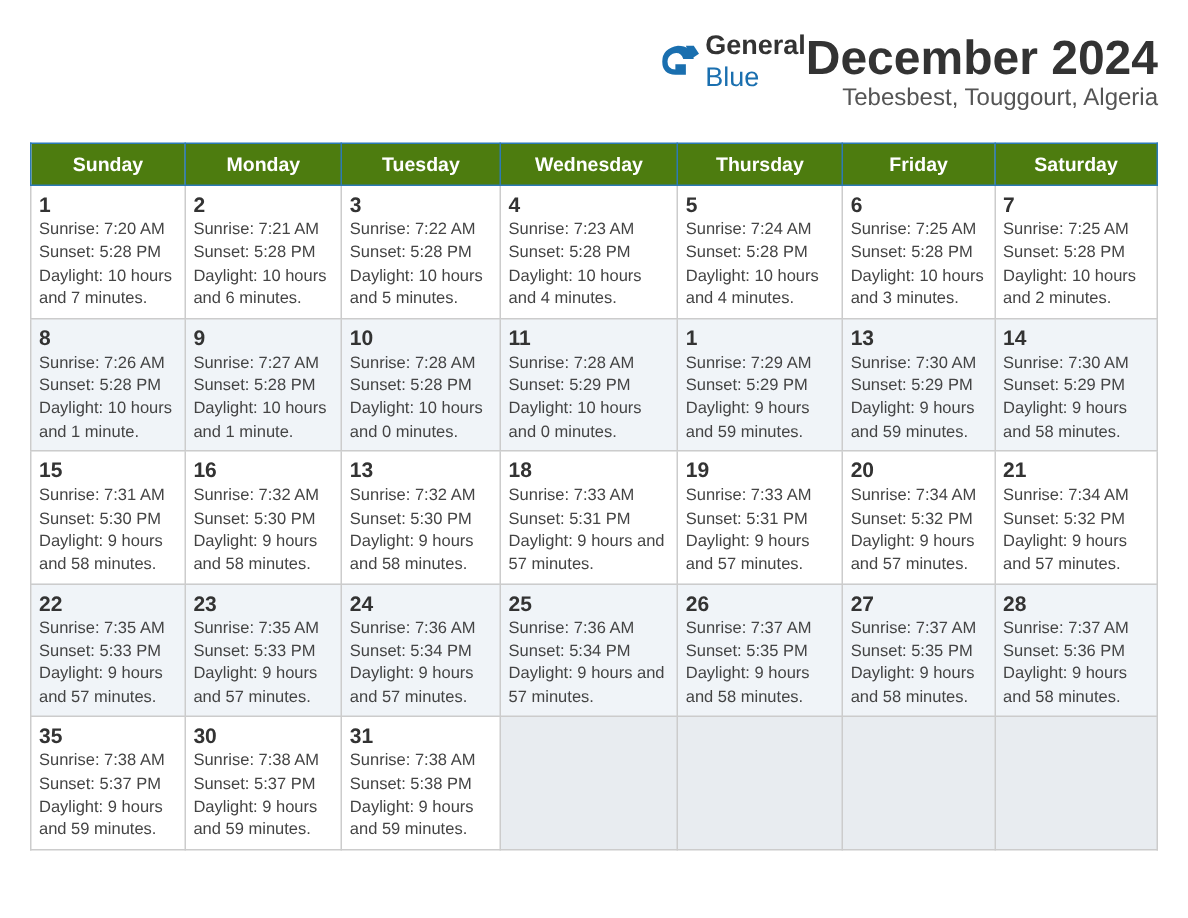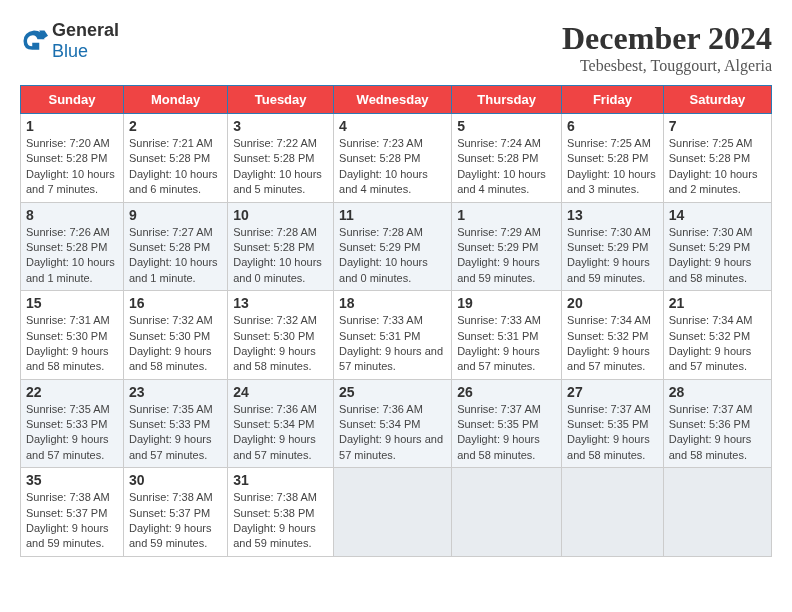--- a/index.html
+++ b/index.html
@@ -5,23 +5,23 @@
     * { box-sizing: border-box; margin: 0; padding: 0; }
     body {
       font-family: Arial, sans-serif;
       background: #fff;
       width: 792px;
       min-height: 612px;
       padding: 20px;
     }
     .header-area {
       display: flex;
-      justify-content: space-between;
+      justify-content: flex-end;
       align-items: flex-start;
-      margin-bottom: 10px;
+      margin-bottom: 20px;
     }
     .logo {
       display: flex;
       align-items: center;
       gap: 4px;
     }
     .logo-text-general {
       font-size: 18px;
       font-weight: bold;
       color: #333;
@@ -30,38 +30,37 @@
       font-size: 18px;
       font-weight: normal;
       color: #1a6faf;
     }
     .logo-icon {
       width: 28px;
       height: 28px;
     }
     .title-area {
       text-align: right;
-      font-family: Liberation Serif, serif;
     }
     .main-title {
       font-size: 32px;
       font-weight: bold;
       color: #333;
     }
     .subtitle {
       font-size: 16px;
       color: #555;
     }
     table {
       width: 100%;
       border-collapse: collapse;
       font-size: 11px;
     }
     thead tr th {
-      background-color: #ef4444;
+      background-color: #4d7c0f;
       color: #fff;
       text-align: center;
       padding: 6px 4px;
       font-size: 13px;
       font-weight: bold;
       border: 1px solid #2c7ab5;
     }
     tbody tr td {
       border: 1px solid #ccc;
       vertical-align: top;

